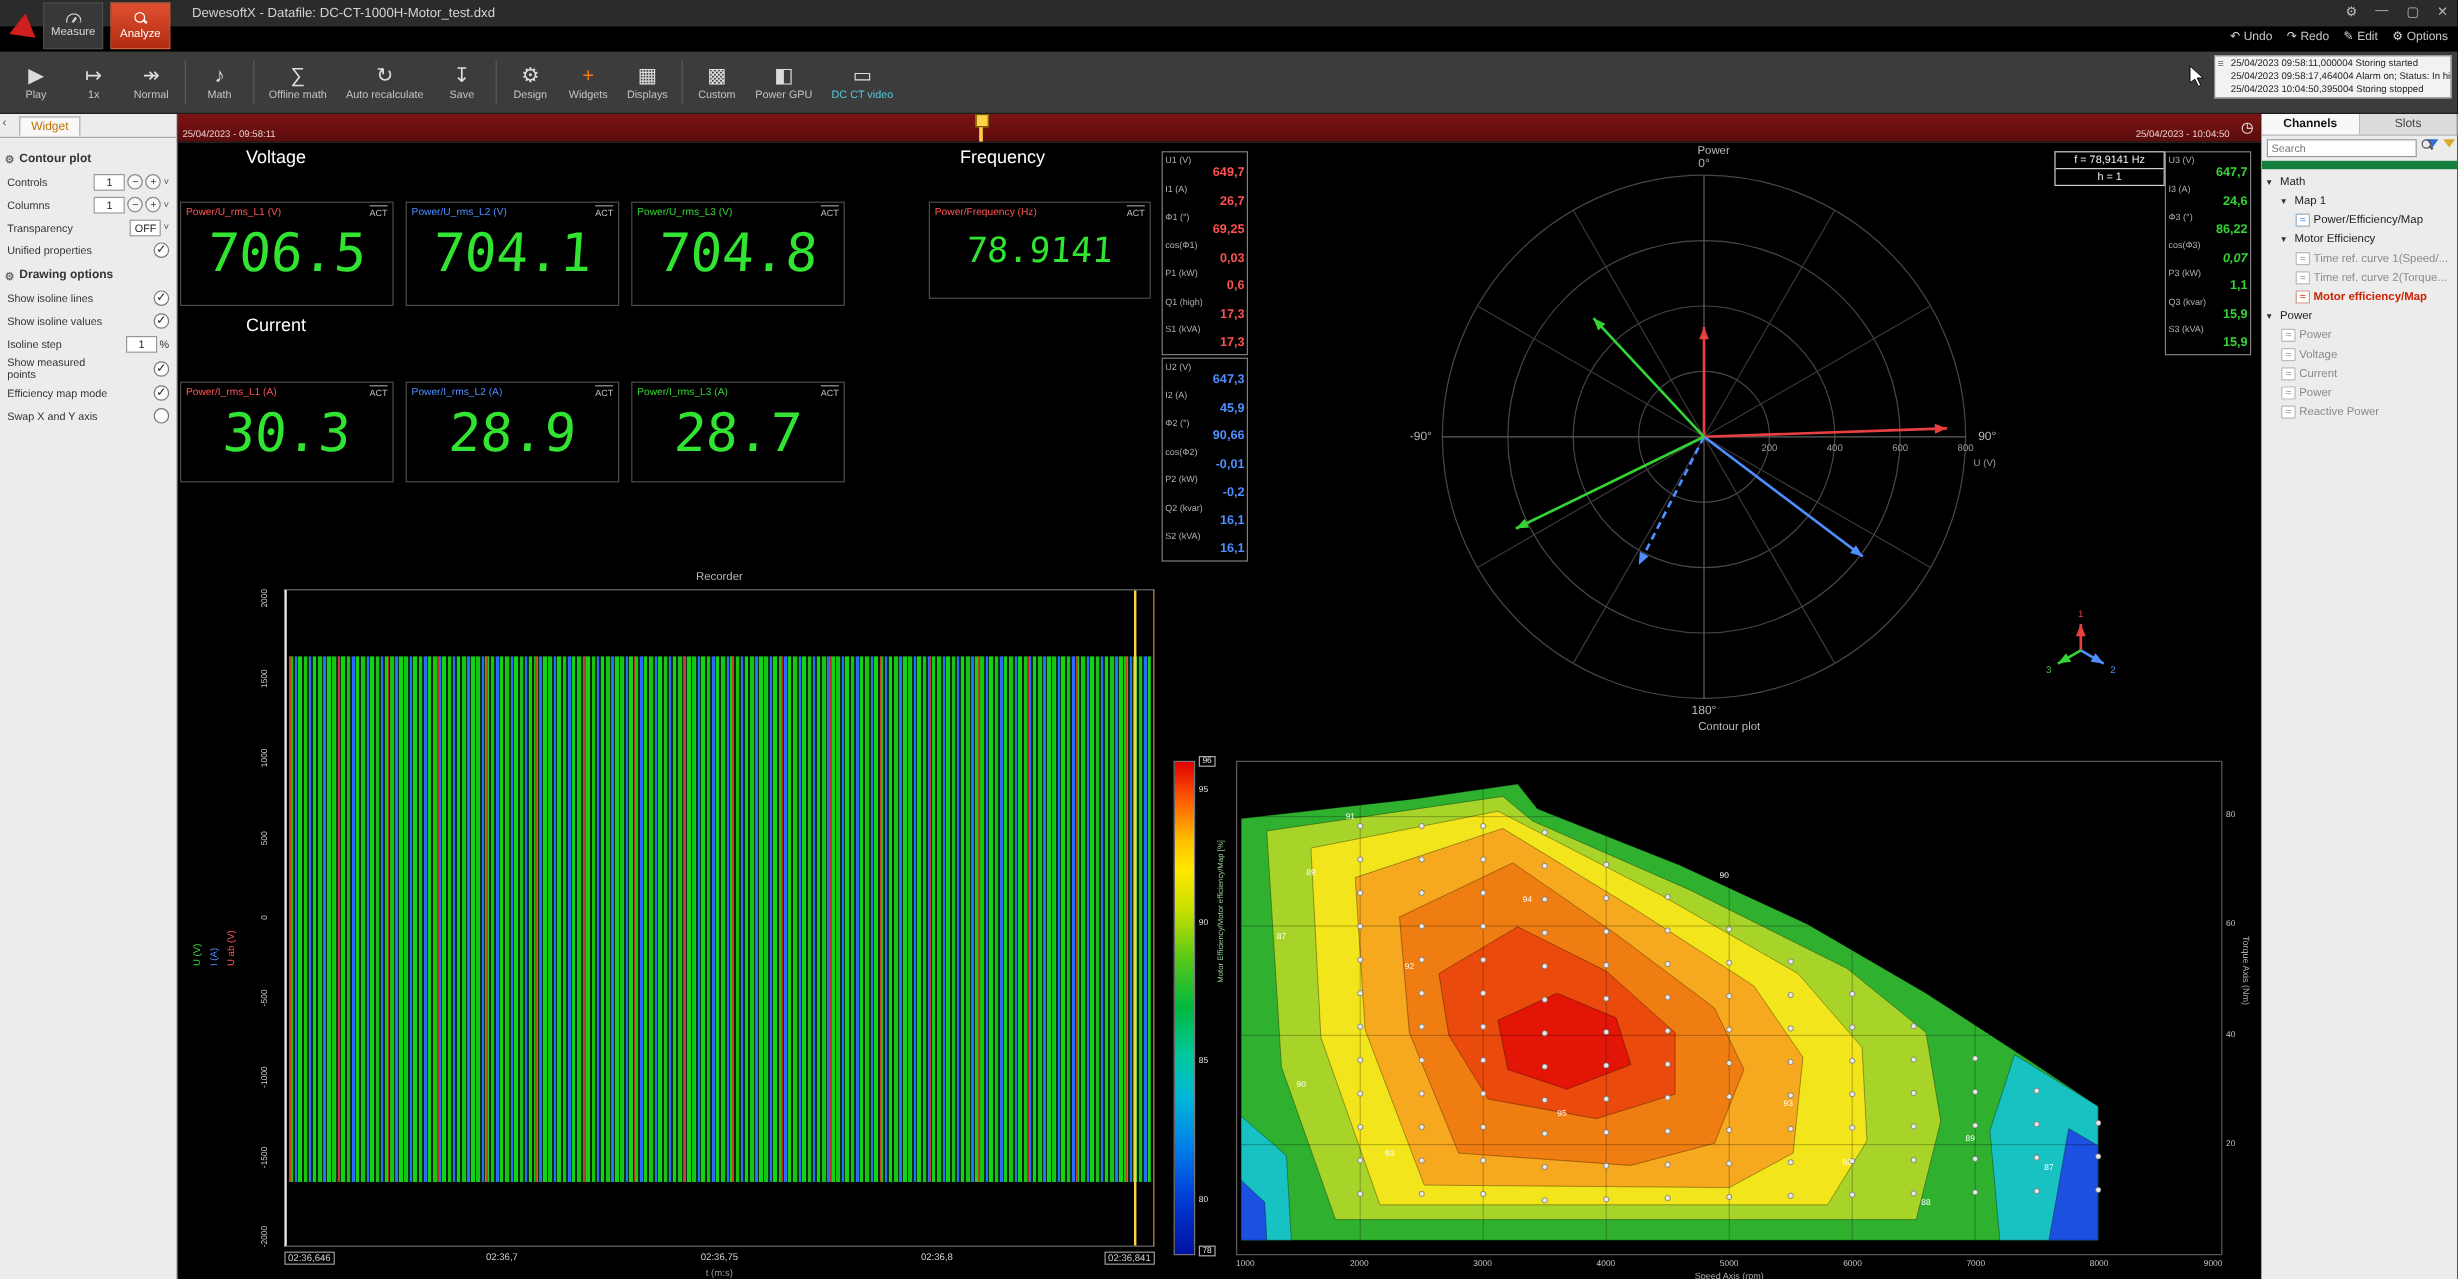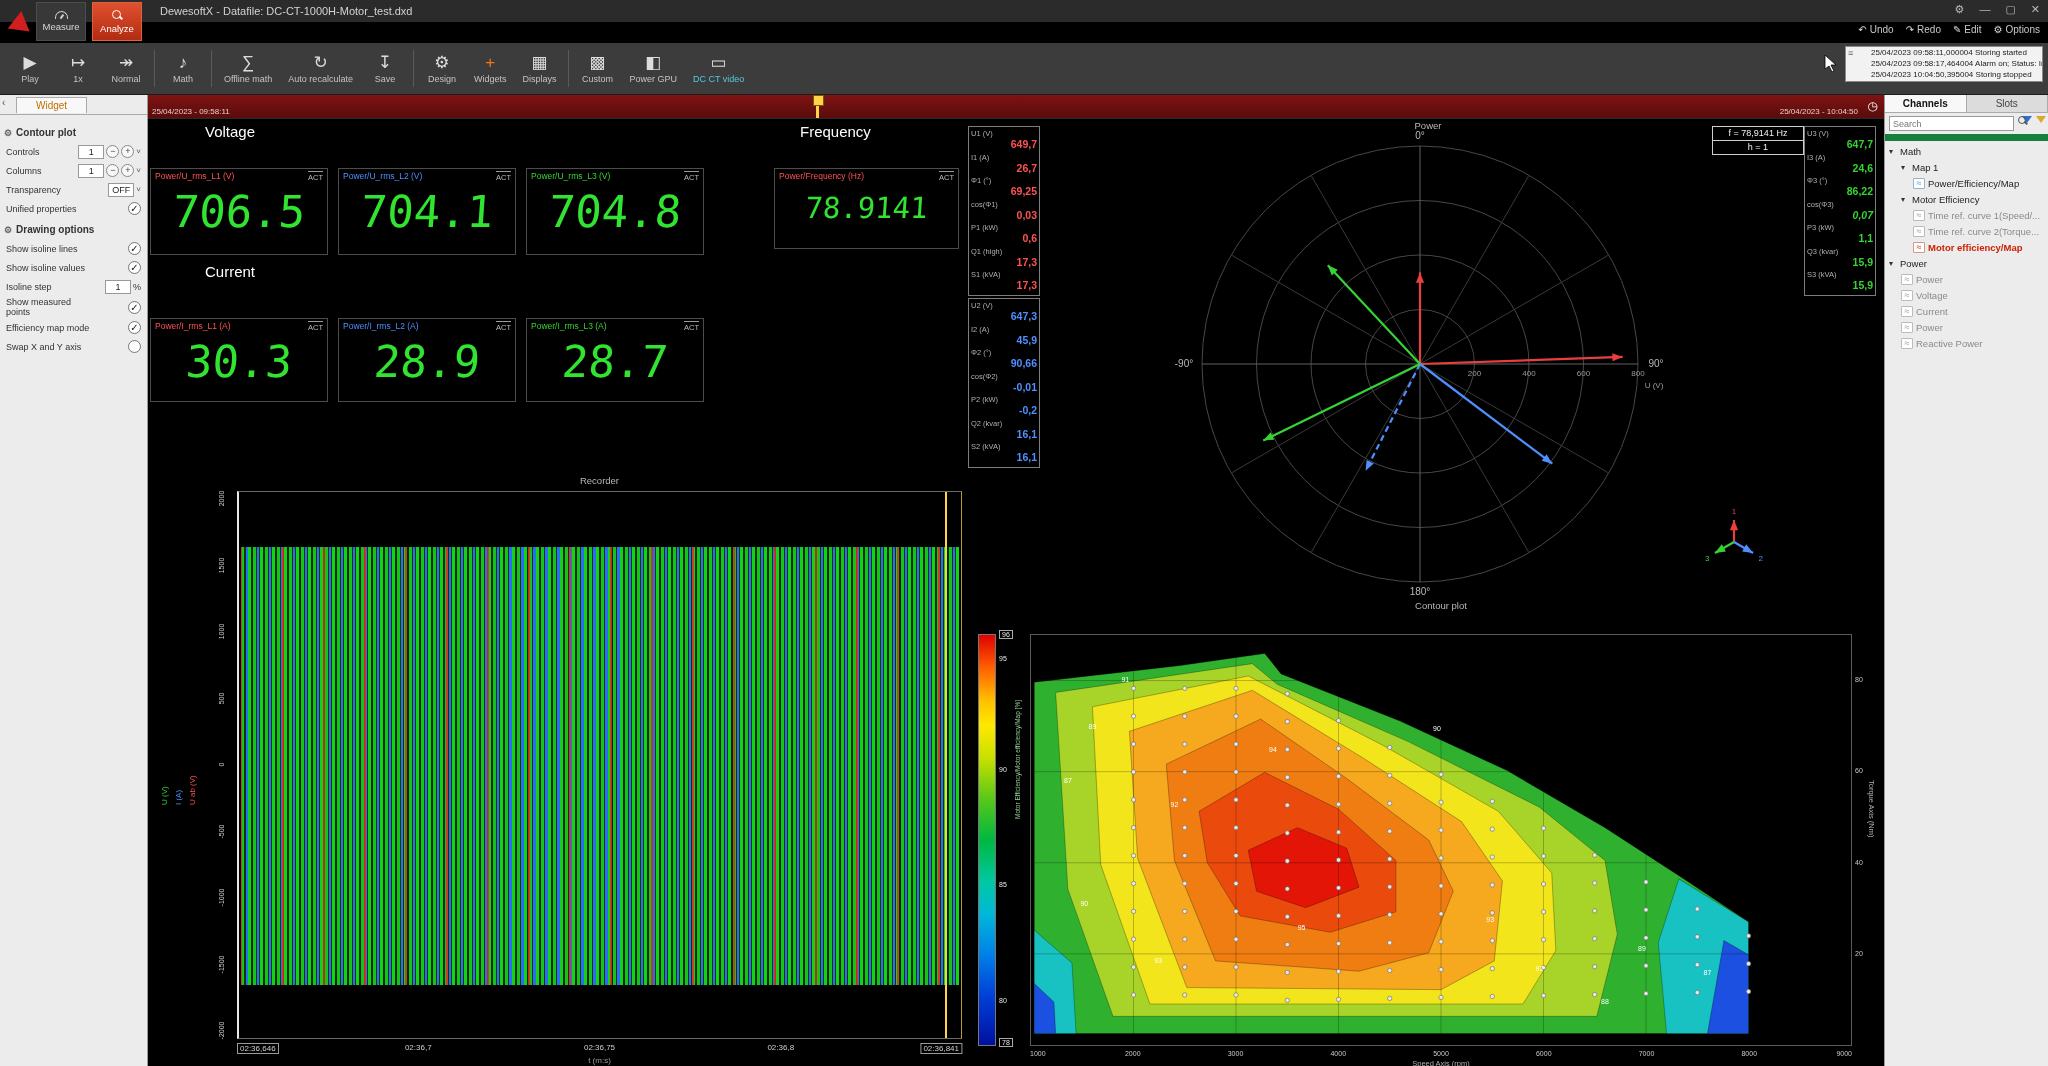--- a/index.html
+++ b/index.html
@@ -25,27 +25,27 @@
 .mag{position:relative;width:11px;height:11px;display:inline-block}
 .mag::before{content:"";position:absolute;left:0;top:0;width:7px;height:7px;border:1.6px solid #fff;border-radius:50%}
 .mag::after{content:"";position:absolute;left:7px;top:7px;width:4px;height:1.8px;background:#fff;transform:rotate(45deg)}
 .win-title{position:absolute;left:160px;top:5px;font-size:11px;color:#d2d2d2}
 #win-controls{position:absolute;right:8px;top:3px;display:flex;gap:15px}
 #win-controls span{color:#b8b8b8;font-size:11px;cursor:pointer}
 #right-actions{position:absolute;right:8px;top:24px;display:flex;gap:12px;align-items:center}
 #right-actions .ract{color:#c8c8c8;font-size:10px;cursor:pointer}
 #right-actions .ract .ric{margin-right:3px;color:#d8d8d8}
 .logbox{position:absolute;left:1845px;top:46px;width:198px;height:36px;background:#f2f2f2;border:1px solid #8a8a8a;overflow:hidden}
-.log-line{font-size:8px;color:#222;line-height:11px;padding-left:25px;white-space:nowrap}
+.log-line{font-size:8px;color:#222;line-height:11px;padding-left:13px;white-space:nowrap}
 .logbox::before{content:"≡";position:absolute;left:2px;top:1px;font-size:9px;color:#666}
 .cursor-arrow{position:absolute;left:1824px;top:54px;z-index:50}
 
 .leftpanel{position:absolute;left:0;top:95px;width:148px;height:971px;background:#ececec;border-right:1px solid #9a9a9a;color:#222}
 .lp-collapse{position:absolute;left:2px;top:2px;font-size:10px;color:#555;cursor:pointer}
-.lp-tab{position:absolute;left:16px;top:2px;padding:2px 19px;background:#f8f8f8;border:1px solid #aaa;border-bottom:none;color:#c07000;font-size:10px;cursor:pointer}
+.lp-tab{position:absolute;left:16px;top:2px;padding:2px 9px;background:#f8f8f8;border:1px solid #aaa;border-bottom:none;color:#c07000;font-size:10px;cursor:pointer}
 .lp-body{position:absolute;left:0;top:19px;right:0;bottom:0;border-top:1px solid #aaa;padding:6px 4px 0 4px}
 .lp-section{display:flex;align-items:center;gap:4px;font-weight:bold;font-size:10px;margin:6px 0 4px 0;color:#333}
 .lp-section .gear{font-size:9px;color:#666}
 .lp-row{display:flex;align-items:center;justify-content:space-between;min-height:19px;padding:1px 2px}
 .lp-label{font-size:9px;color:#333;line-height:10px;max-width:86px}
 .lp-right{display:flex;align-items:center;gap:2px}
 .lp-value{min-width:26px;height:14px;background:#fff;border:1px solid #999;text-align:center;font-size:9px;line-height:12px;cursor:text}
 .lp-step{width:13px;height:13px;border:1px solid #888;border-radius:50%;background:#f8f8f8;font-size:9px;line-height:11px;text-align:center;color:#444;cursor:pointer}
 .lp-chev{font-size:8px;color:#555;cursor:pointer}
 .lp-suffix{font-size:9px;color:#333}

